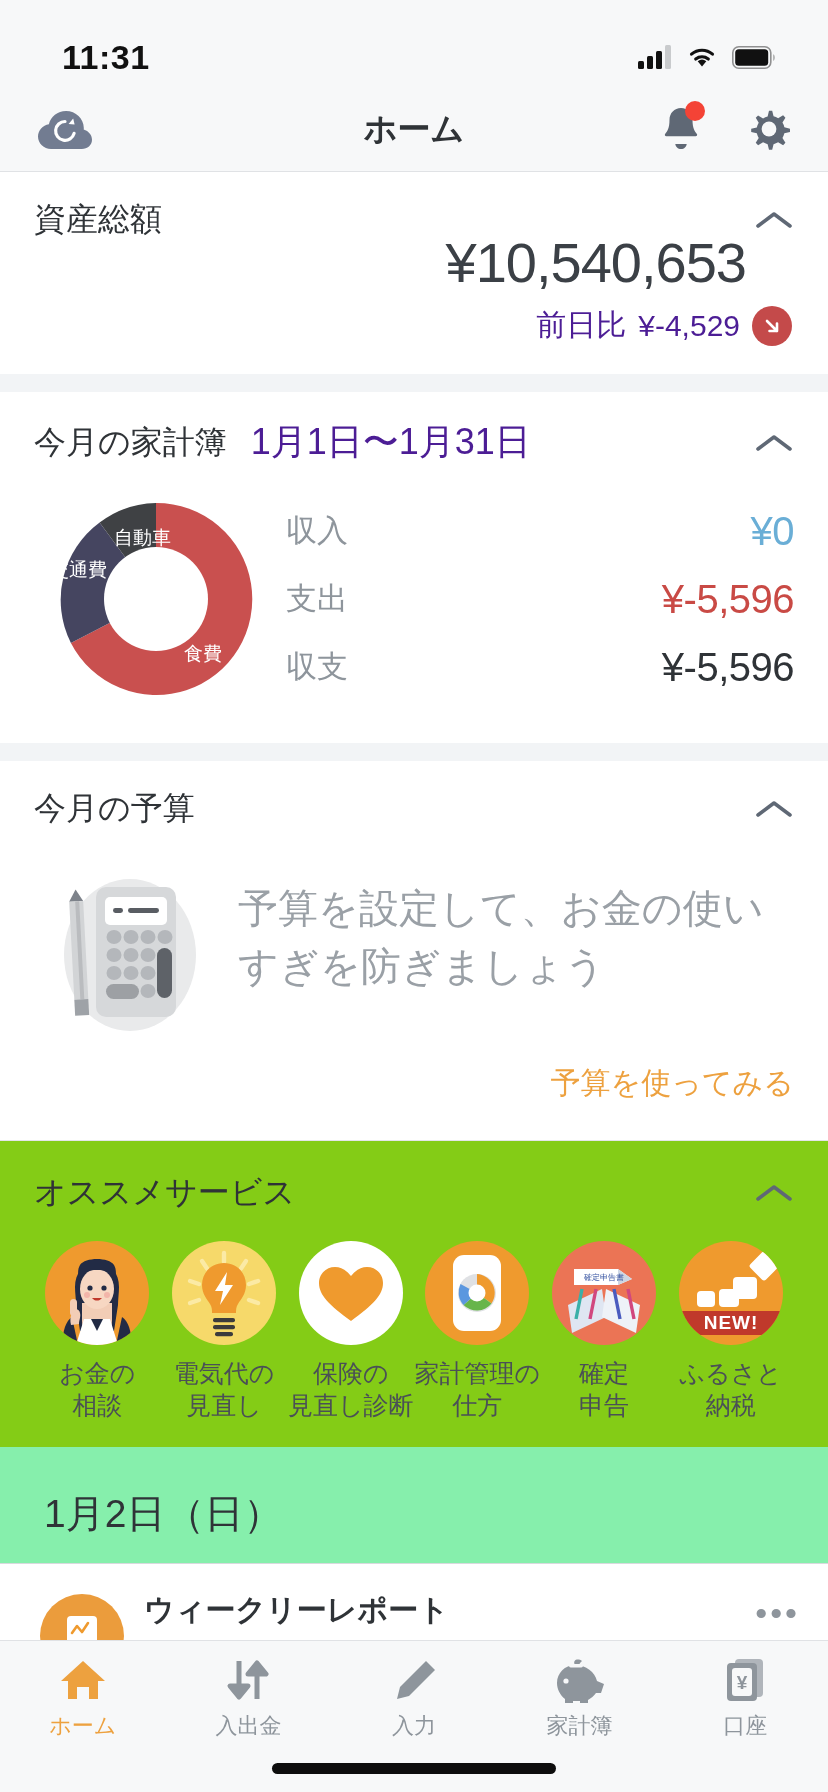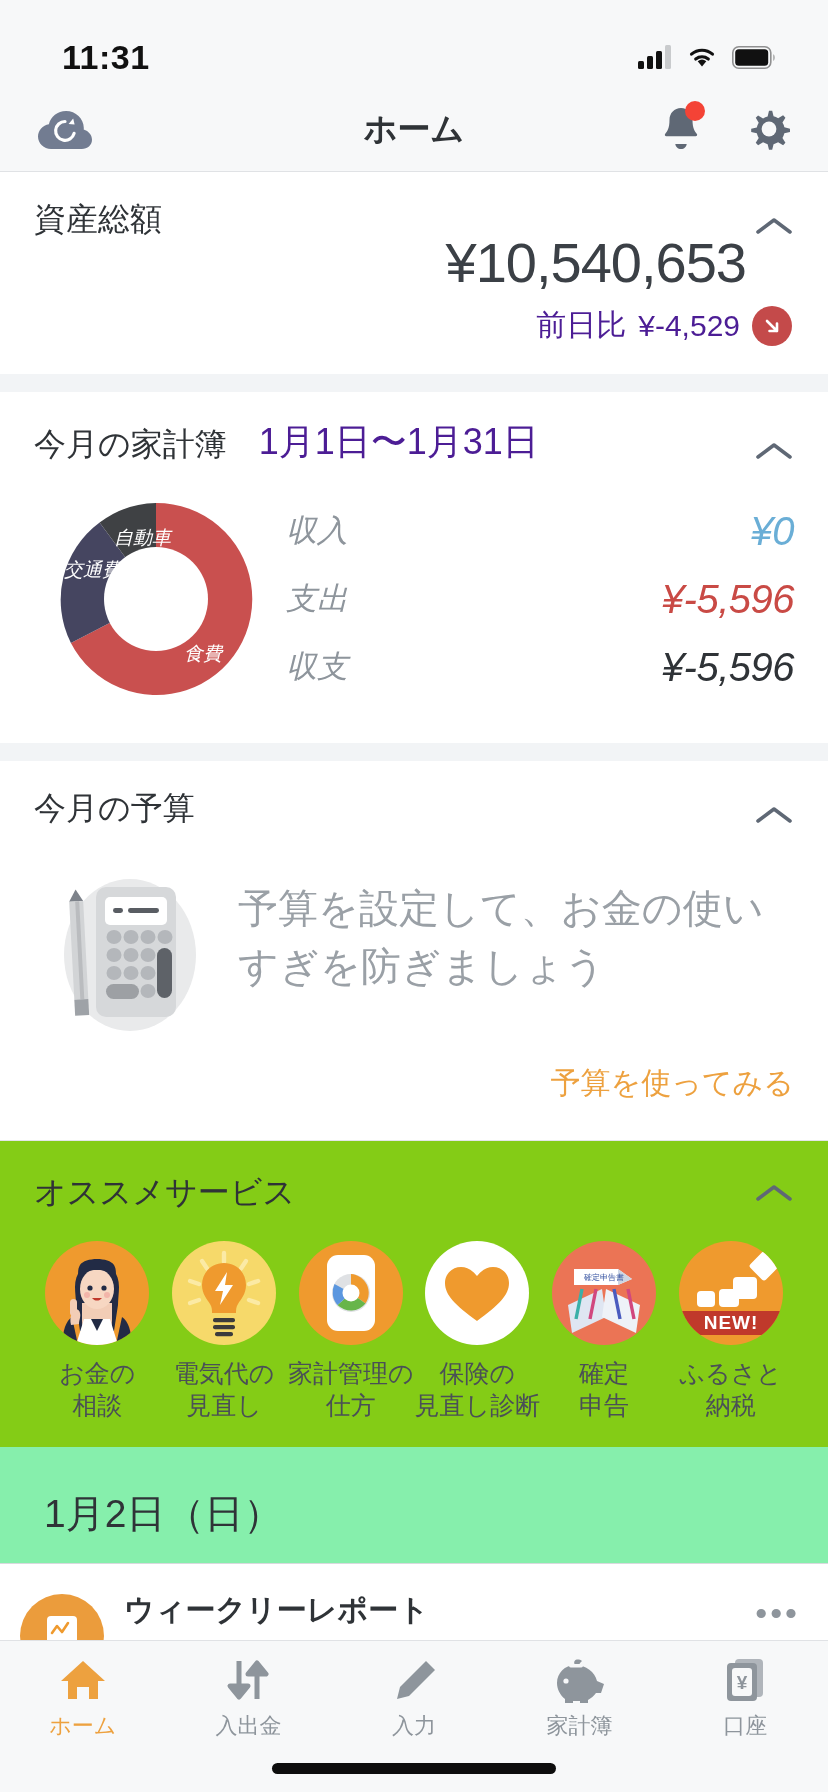--- a/index.html
+++ b/index.html
@@ -36,21 +36,21 @@
   .badge-dot {
     position:absolute; top:-4px; right:-3px;
     width:20px; height:20px; border-radius:50%; background:#f44336;
   }
 
   
   .card { background:#ffffff; padding:0 34px; }
   .gap { height:18px; background:#f2f4f6; }
   .hairline { height:1px; background:#e3e5e8; }
 
-  .card-head { display:flex; align-items:flex-end; padding-top:26px;gap:8px; }
+  .card-head { display:flex; align-items:center; padding-top:26px; }
   .card-title { font-size:32px; color:#2f3337; font-weight:400; }
   .card-sub { font-size:36px; color:#4c1d95; margin-left:24px; align-self:center; }
   .chev { margin-left:auto; padding-top:4px; }
 
   
   .asset-body { position:relative; padding:0 0 28px 0; min-height:130px; }
   .asset-amount {
     text-align:right; font-size:56px; font-weight:400;
     color:#3b4046; letter-spacing:-1px; margin-top:-12px; padding-right:48px;
   }
@@ -58,21 +58,21 @@
     display:flex; align-items:center; justify-content:flex-end;
     gap:12px; margin-top:10px; padding-right:2px;
   }
   .asset-delta-text { font-size:30px; color:#4c1d95; }
   .delta-badge {
     width:40px; height:40px; border-radius:50%; background:#c44a4a;
     display:flex; align-items:center; justify-content:center;
   }
 
   
-  .kakeibo-body { display:flex; align-items:center; padding:22px 0 34px 0;font-style:italic; }
+  .kakeibo-body { display:flex; align-items:center; padding:22px 0 34px 0; }
   .donut-wrap { position:relative; width:220px; height:220px; flex:0 0 220px; margin-left:12px;}
   .donut-label { position:absolute; color:#ffffff; font-size:19px; white-space:nowrap; }
   .kv-list { flex:1; padding-left:20px; }
   .kv-row { display:flex; align-items:center; justify-content:space-between; height:68px; }
   .kv-key { font-size:31px; color:#8e959c; }
   .kv-val { font-size:40px; font-weight:400; letter-spacing:-0.5px; }
   .kv-val.income { color:#6aaed6; }
   .kv-val.expense { color:#c94a45; }
   .kv-val.balance { color:#2f3337; }
 
@@ -105,21 +105,21 @@
 
   
   .date-head {
     background:#86efac; padding:40px 34px 22px 44px;
     font-size:39px; color:#2f3337;
     border-bottom:1px solid #d8dade;
   }
 
   
   .report {
-    background:#ffffff; display:flex; padding:26px 28px 0 20px;
+    background:#ffffff; display:flex; padding:26px 28px 0 40px;
     height:128px; overflow:hidden;
   }
   .report-icon {
     flex:0 0 84px; height:84px; border-radius:50%; background:#eb9c3c;
     display:flex; align-items:center; justify-content:center; margin-top:4px;
   }
   .report-body { flex:1; padding-left:20px; padding-right:10px; }
   .report-title { font-size:30px; font-weight:700; color:#2f3337; }
   .report-desc { font-size:29px; color:#3b4046; line-height:1.32; margin-top:4px; }
   .report-more { font-size:34px; color:#8e959c; letter-spacing:3px; padding-top:4px; }
@@ -229,21 +229,21 @@
         <svg width="220" height="220" viewBox="0 0 220 220">
 
           <path d="M110 14 A96 96 0 1 1 24.9 153.9 L110 110 Z" fill="#c9504f"></path>
 
           <path d="M24.9 153.9 A96 96 0 0 1 53.6 33.6 L110 110 Z" fill="#454560"></path>
 
           <path d="M53.6 33.6 A96 96 0 0 1 110 14 L110 110 Z" fill="#3f4144"></path>
           <circle cx="110" cy="110" r="52" fill="#ffffff"></circle>
         </svg>
         <span class="donut-label" style="left:68px; top:36px;">自動車</span>
-        <span class="donut-label" style="left:18px; top:68px;text-align:center;">交通費</span>
+        <span class="donut-label" style="left:4px; top:68px;text-align:center;">交通費</span>
         <span class="donut-label" style="left:138px; top:152px;">食費</span>
       </div>
       <div class="kv-list">
         <div class="kv-row">
           <span class="kv-key">収入</span>
           <span class="kv-val income">¥0</span>
         </div>
         <div class="kv-row">
           <span class="kv-key">支出</span>
           <span class="kv-val expense">¥-5,596</span>
@@ -365,45 +365,45 @@
             <path d="M55 31l-12 19h8l-3 14 13-20h-8z" fill="#ffffff"></path>
           </svg>
         </div>
         <div class="svc-label">
           <span>電気代の</span><br>
           <span>見直し</span>
         </div>
       </div>
 
       <div class="svc-item">
+        <div class="svc-icon" style="background:#ffffff">
+          <svg width="104" height="104" viewBox="0 0 104 104">
+            <path d="M52 80C30 64 20 54 20 42c0-9 7-16 16-16 6 0 11 3 16 9 5-6 10-9 16-9 9 0 16 7 16 16 0 12-10 22-32 38z" fill="#ef9a2e"></path>
+          </svg>
+        </div>
+        <div class="svc-label">
+          <span>保険の</span><br>
+          <span>見直し診断</span>
+        </div>
+      </div>
+
+      <div class="svc-item">
         <div class="svc-icon" style="background:#ef9a2e">
           <svg width="104" height="104" viewBox="0 0 104 104">
             <rect x="28" y="14" width="48" height="76" rx="11" fill="#ffffff"></rect>
             <circle cx="52" cy="52" r="19" fill="#dfe1e4"></circle>
             <path d="M52 52 L52 33 A19 19 0 0 1 66.5 62.5 Z" fill="#ef9a2e"></path>
             <path d="M52 52 L66.5 62.5 A19 19 0 0 1 38.5 64 Z" fill="#67b54a"></path>
             <path d="M52 52 L38.5 64 A19 19 0 0 1 35.5 43 Z" fill="#5b97df"></path>
             <circle cx="52" cy="52" r="8.5" fill="#ffffff"></circle>
           </svg>
         </div>
         <div class="svc-label">
           <span>家計管理の</span><br>
           <span>仕方</span>
-        </div>
-      </div>
-
-      <div class="svc-item">
-        <div class="svc-icon" style="background:#ffffff">
-          <svg width="104" height="104" viewBox="0 0 104 104">
-            <path d="M52 80C30 64 20 54 20 42c0-9 7-16 16-16 6 0 11 3 16 9 5-6 10-9 16-9 9 0 16 7 16 16 0 12-10 22-32 38z" fill="#ef9a2e"></path>
-          </svg>
-        </div>
-        <div class="svc-label">
-          <span>保険の</span><br>
-          <span>見直し診断</span>
         </div>
       </div>
 
       <div class="svc-item">
         <div class="svc-icon" style="background:#eb7455">
           <svg width="104" height="104" viewBox="0 0 104 104">
             <path d="M16 64l34-16 4 28-34 16z" fill="#dfe6f2"></path>
             <path d="M88 64L54 48l-4 28 34 16z" fill="#eef2f8"></path>
             <path d="M22 28h44l14 10-14 6H22z" fill="#ffffff"></path>
             <path d="M66 28l14 10-14 6z" fill="#cdd6e4"></path>

